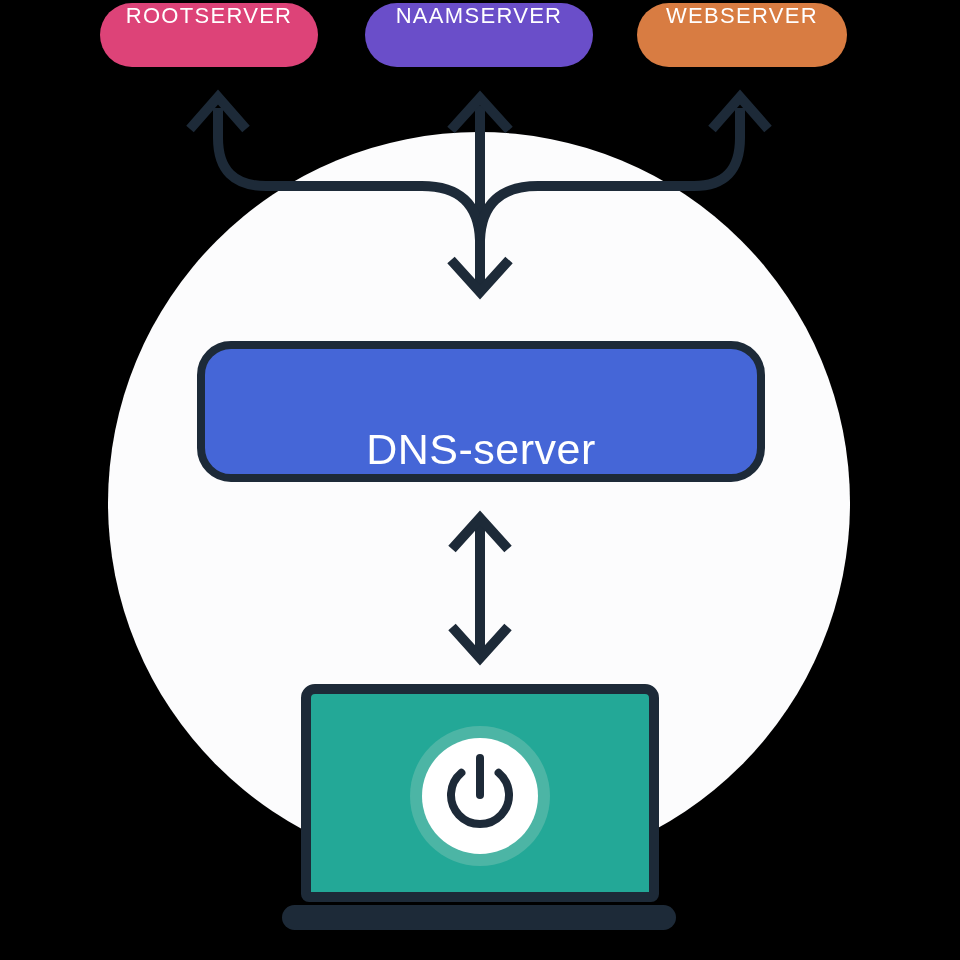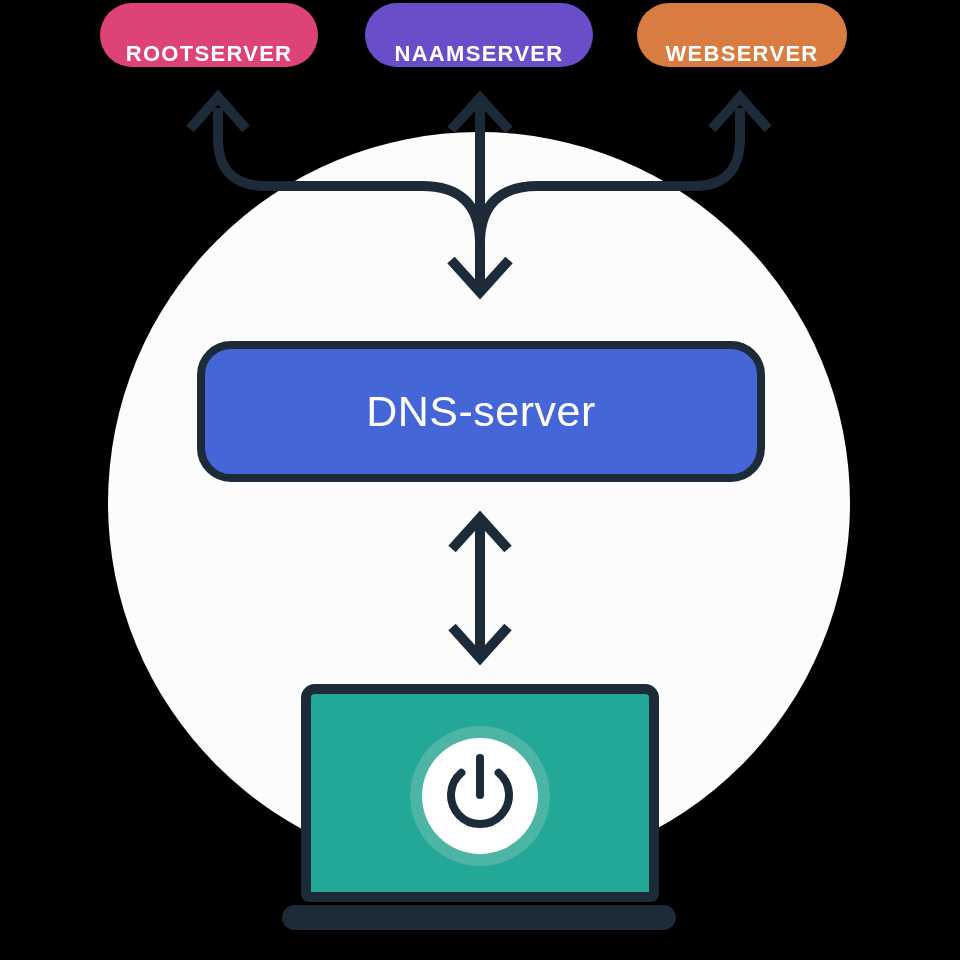--- a/index.html
+++ b/index.html
@@ -9,34 +9,34 @@
     font-family:"Liberation Sans", sans-serif;
     position:relative;overflow:hidden;
   }
   .stage{position:absolute;inset:0;}
   .big-circle{
     position:absolute;left:108px;top:132px;width:742px;height:742px;
     border-radius:50%;background:var(--c-circle,#fcfcfd);
   }
   .pill{
     position:absolute;top:3px;height:64px;border-radius:32px;
-    display:flex;align-items:flex-end;justify-content:center;
-    color:#fff;font-size:22px;letter-spacing:1.3px;font-weight:700;
+    display:flex;align-items:flex-start;justify-content:center;
+    color:#fff;font-size:22px;letter-spacing:1.3px;font-weight:400;
   }
   .pill-root{left:100px;width:218px;background:var(--c-root,#dd4378);}
   .pill-naam{left:365px;width:228px;background:var(--c-naam,#6a4ec9);}
   .pill-web{left:637px;width:210px;background:var(--c-web,#d87c42);}
   svg.lines{position:absolute;left:0;top:0;}
   .dns-box{
     position:absolute;left:197px;top:341px;width:568px;height:141px;
     box-sizing:border-box;
     background:var(--c-dns,#4566d7);
     border:8px solid var(--c-line,#1d2a38);
     border-radius:34px;
-    display:flex;align-items:center;justify-content:center;
+    display:flex;align-items:flex-end;justify-content:center;
     color:#fff;font-size:43px;font-weight:500;letter-spacing:0.5px;
   }
   .laptop-frame{
     position:absolute;left:301px;top:684px;width:358px;height:218px;
     box-sizing:border-box;
     background:var(--c-screen,#23a897);
     border:10px solid var(--c-line,#1d2a38);
     border-radius:14px 14px 8px 8px;
   }
   .laptop-base{

